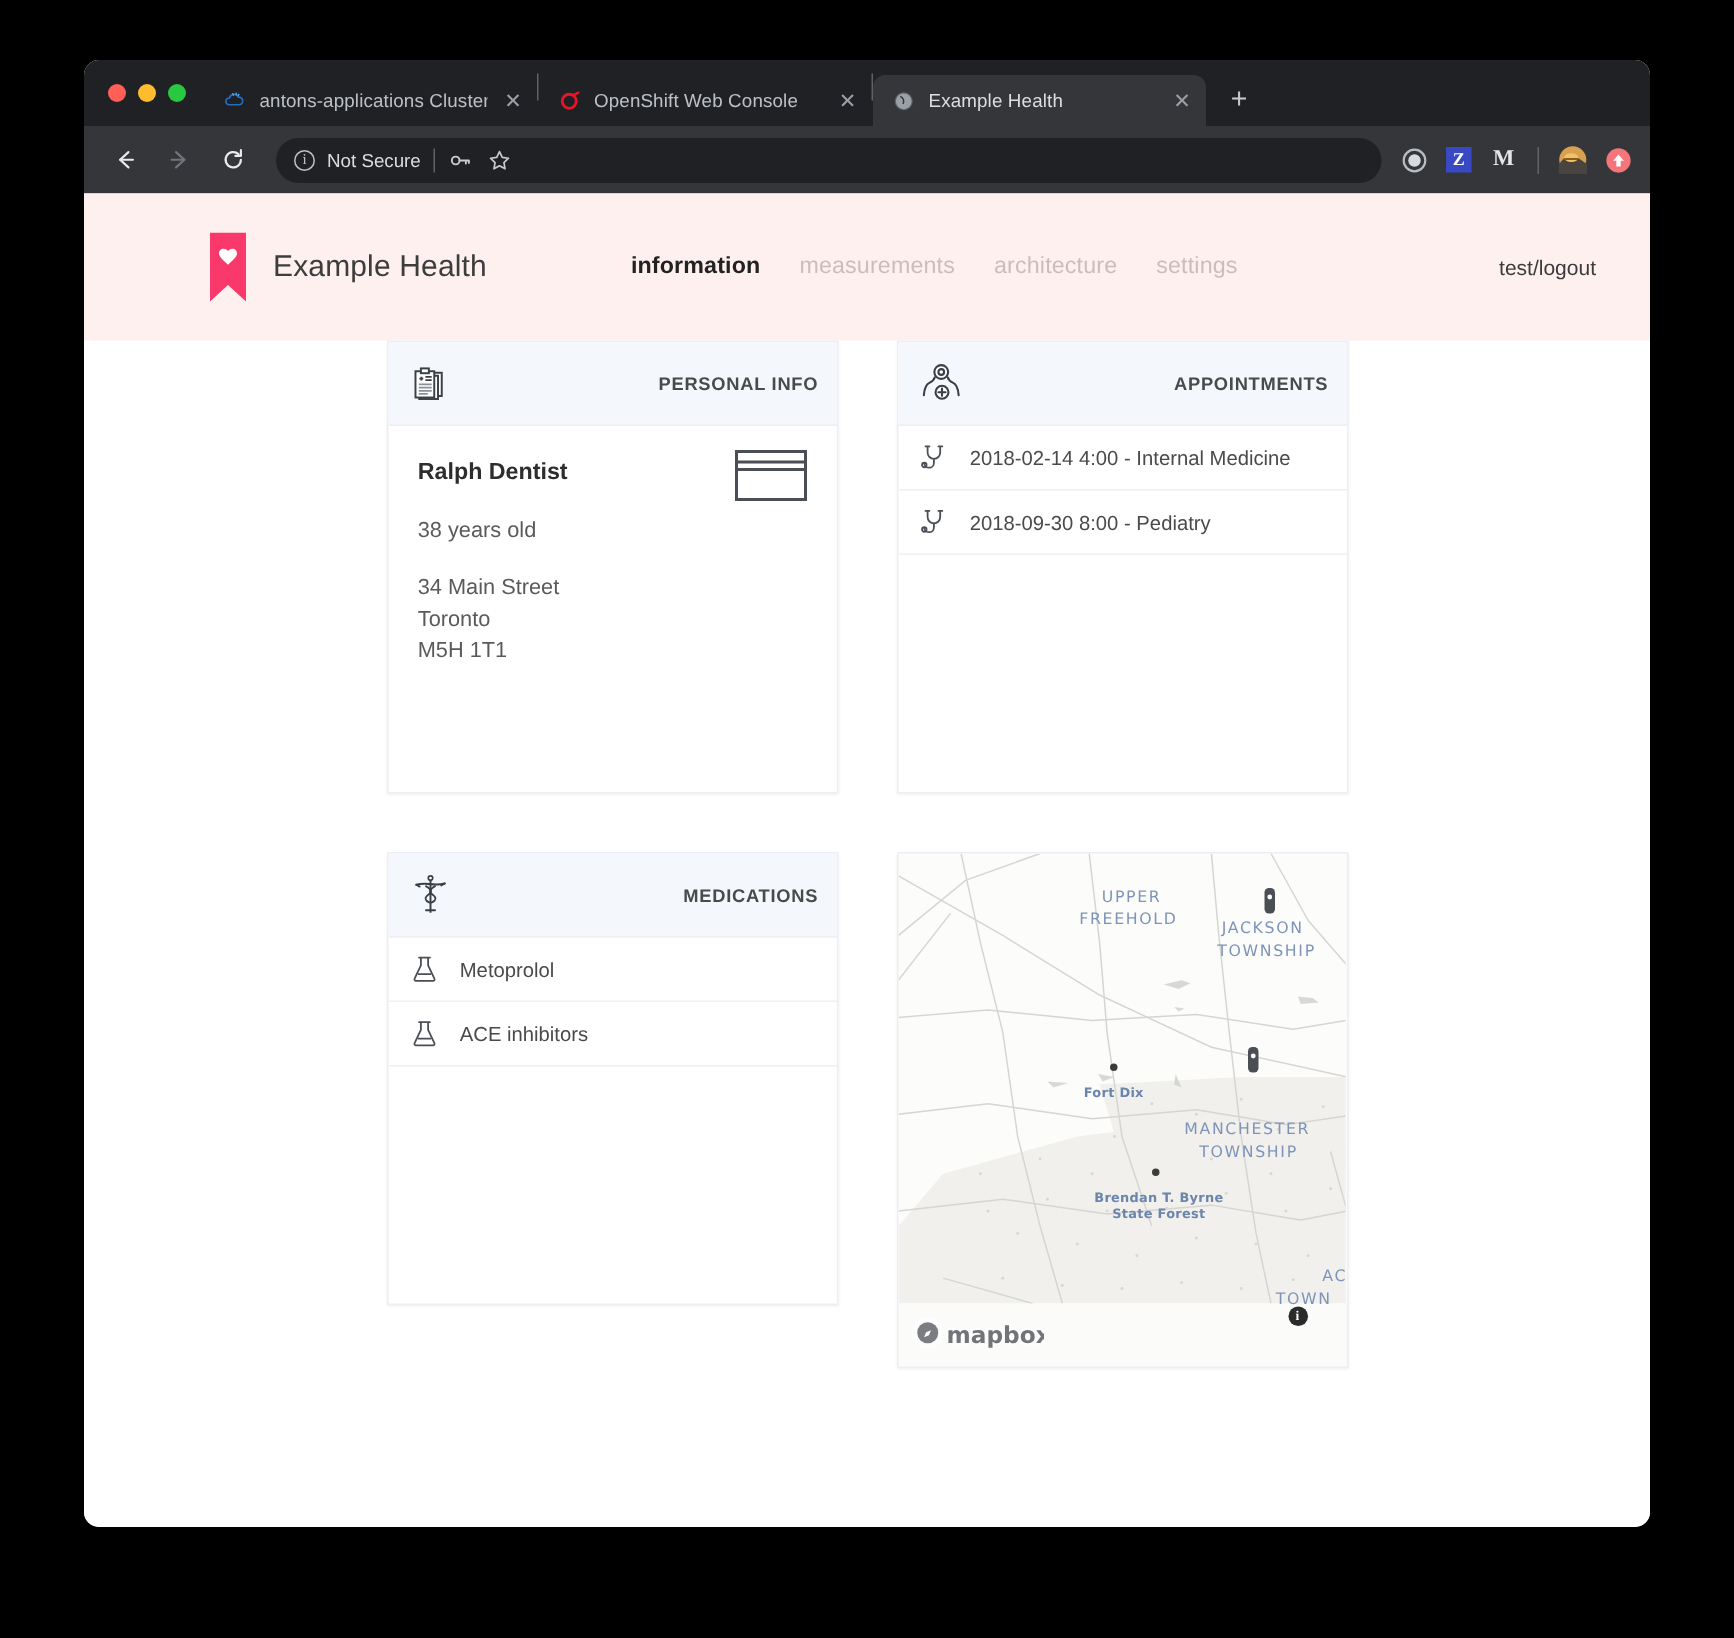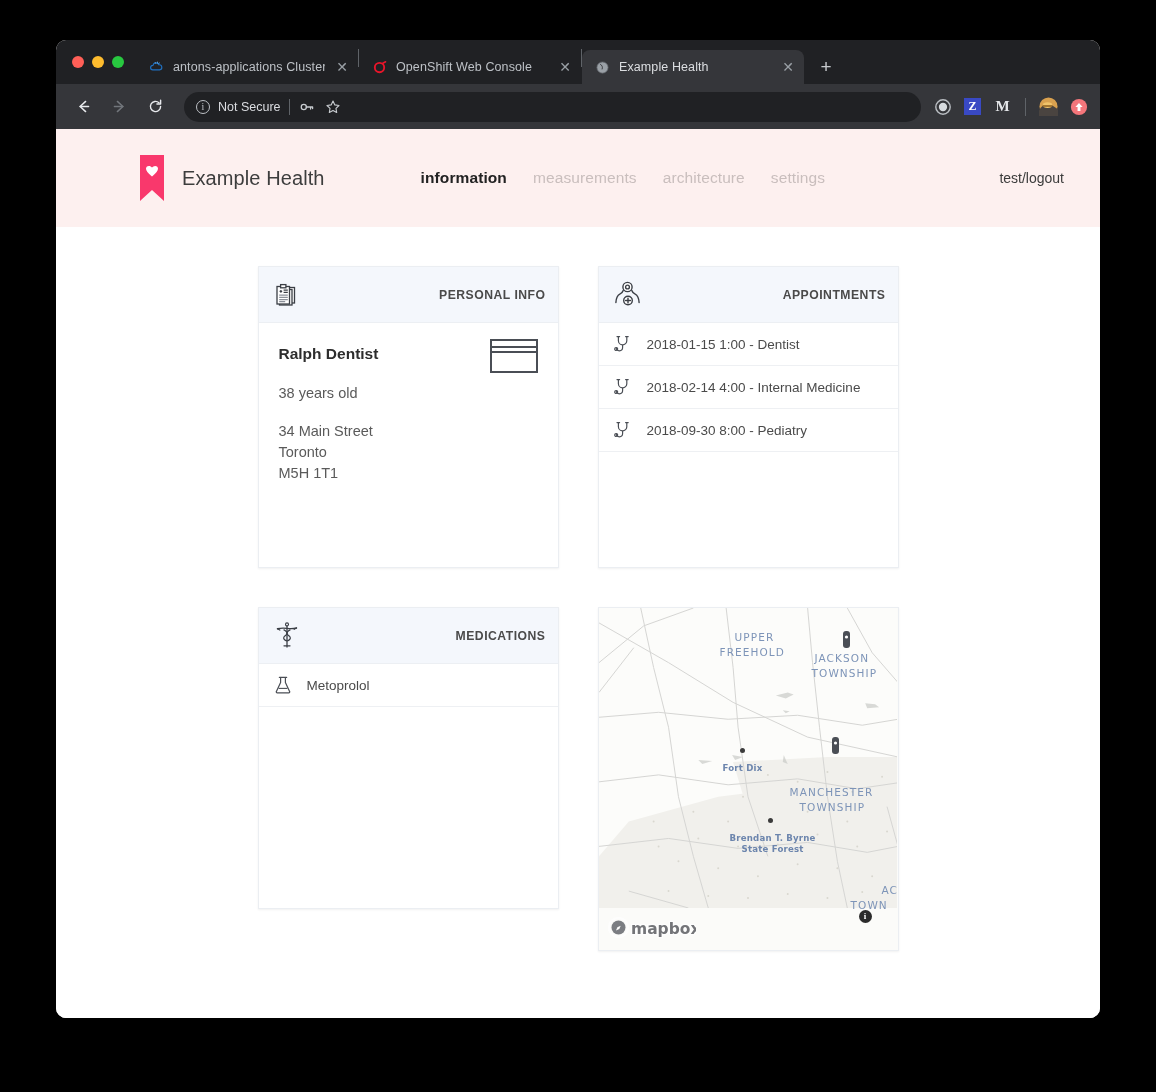--- a/index.html
+++ b/index.html
@@ -171,21 +171,20 @@
     font-size: 14.5px;
     margin-top: 53px;
     letter-spacing: 0.1px;
   }
 
   .cards {
     display: grid;
     grid-template-columns: 301px 301px;
     gap: 39px 39px;
     justify-content: center;
-    margin-top: 39px;
   }
 
   .card {
     background: #ffffff;
     border: 1px solid #ebeef2;
     box-shadow: 0 1px 2px rgba(0,0,0,0.06);
     height: 302px;
     overflow: hidden;
     position: relative;
   }
@@ -461,31 +460,20 @@
         </div>
         <div class="list-row">
           <span class="row-icon">
             <svg width="20" height="20" viewBox="0 0 20 20">
               <path d="M5.4 2.6v4.1a4.2 4.2 0 0 0 8.4 0V2.6" fill="none" stroke="#4a4e55" stroke-width="1.2"></path>
               <path d="M4 2.6h2.6M12.6 2.6h2.6" stroke="#4a4e55" stroke-width="1.2" stroke-linecap="round"></path>
               <path d="M9.6 11v2.6a3.2 3.2 0 0 1-6.4 0" fill="none" stroke="#4a4e55" stroke-width="1.2"></path>
               <circle cx="3.2" cy="15" r="1.5" fill="none" stroke="#4a4e55" stroke-width="1.2"></circle>
             </svg>
           </span>
-          <span>2018-01-15 1:00 - Dentist</span>
-        </div>
-        <div class="list-row">
-          <span class="row-icon">
-            <svg width="20" height="20" viewBox="0 0 20 20">
-              <path d="M5.4 2.6v4.1a4.2 4.2 0 0 0 8.4 0V2.6" fill="none" stroke="#4a4e55" stroke-width="1.2"></path>
-              <path d="M4 2.6h2.6M12.6 2.6h2.6" stroke="#4a4e55" stroke-width="1.2" stroke-linecap="round"></path>
-              <path d="M9.6 11v2.6a3.2 3.2 0 0 1-6.4 0" fill="none" stroke="#4a4e55" stroke-width="1.2"></path>
-              <circle cx="3.2" cy="15" r="1.5" fill="none" stroke="#4a4e55" stroke-width="1.2"></circle>
-            </svg>
-          </span>
           <span>2018-02-14 4:00 - Internal Medicine</span>
         </div>
         <div class="list-row">
           <span class="row-icon">
             <svg width="20" height="20" viewBox="0 0 20 20">
               <path d="M5.4 2.6v4.1a4.2 4.2 0 0 0 8.4 0V2.6" fill="none" stroke="#4a4e55" stroke-width="1.2"></path>
               <path d="M4 2.6h2.6M12.6 2.6h2.6" stroke="#4a4e55" stroke-width="1.2" stroke-linecap="round"></path>
               <path d="M9.6 11v2.6a3.2 3.2 0 0 1-6.4 0" fill="none" stroke="#4a4e55" stroke-width="1.2"></path>
               <circle cx="3.2" cy="15" r="1.5" fill="none" stroke="#4a4e55" stroke-width="1.2"></circle>
             </svg>
@@ -511,20 +499,30 @@
         </div>
         <div class="list-row">
           <span class="row-icon">
             <svg width="18" height="20" viewBox="0 0 18 20">
               <path d="M6.6 2.4v5.2L2.4 16.4a1 1 0 0 0 .9 1.5h11.4a1 1 0 0 0 .9-1.5l-4.2-8.8V2.4" fill="none" stroke="#4a4e55" stroke-width="1.2" stroke-linejoin="round"></path>
               <path d="M5.4 2.4h7.2" stroke="#4a4e55" stroke-width="1.3" stroke-linecap="round"></path>
               <path d="M4.6 13.4h8.8" stroke="#4a4e55" stroke-width="1.1"></path>
             </svg>
           </span>
           <span>Metoprolol</span>
+        </div>
+        <div class="list-row">
+          <span class="row-icon">
+            <svg width="18" height="20" viewBox="0 0 18 20">
+              <path d="M6.6 2.4v5.2L2.4 16.4a1 1 0 0 0 .9 1.5h11.4a1 1 0 0 0 .9-1.5l-4.2-8.8V2.4" fill="none" stroke="#4a4e55" stroke-width="1.2" stroke-linejoin="round"></path>
+              <path d="M5.4 2.4h7.2" stroke="#4a4e55" stroke-width="1.3" stroke-linecap="round"></path>
+              <path d="M4.6 13.4h8.8" stroke="#4a4e55" stroke-width="1.1"></path>
+            </svg>
+          </span>
+          <span>ACE inhibitors</span>
         </div>
       </div>
 
       <div class="map-card">
         <svg class="map-svg" viewBox="0 0 301 302" preserveAspectRatio="none">
           <rect width="301" height="302" fill="#fcfcfa"></rect>
 
           <path d="M30 215 L120 190 L215 178 L301 196 L301 302 L0 302 L0 250 Z" fill="#f1f0ec"></path>
           <path d="M135 155 L230 150 L301 150 L301 210 L150 205 Z" fill="#f1f0ec"></path>
           <g fill="#d9d7cf">

